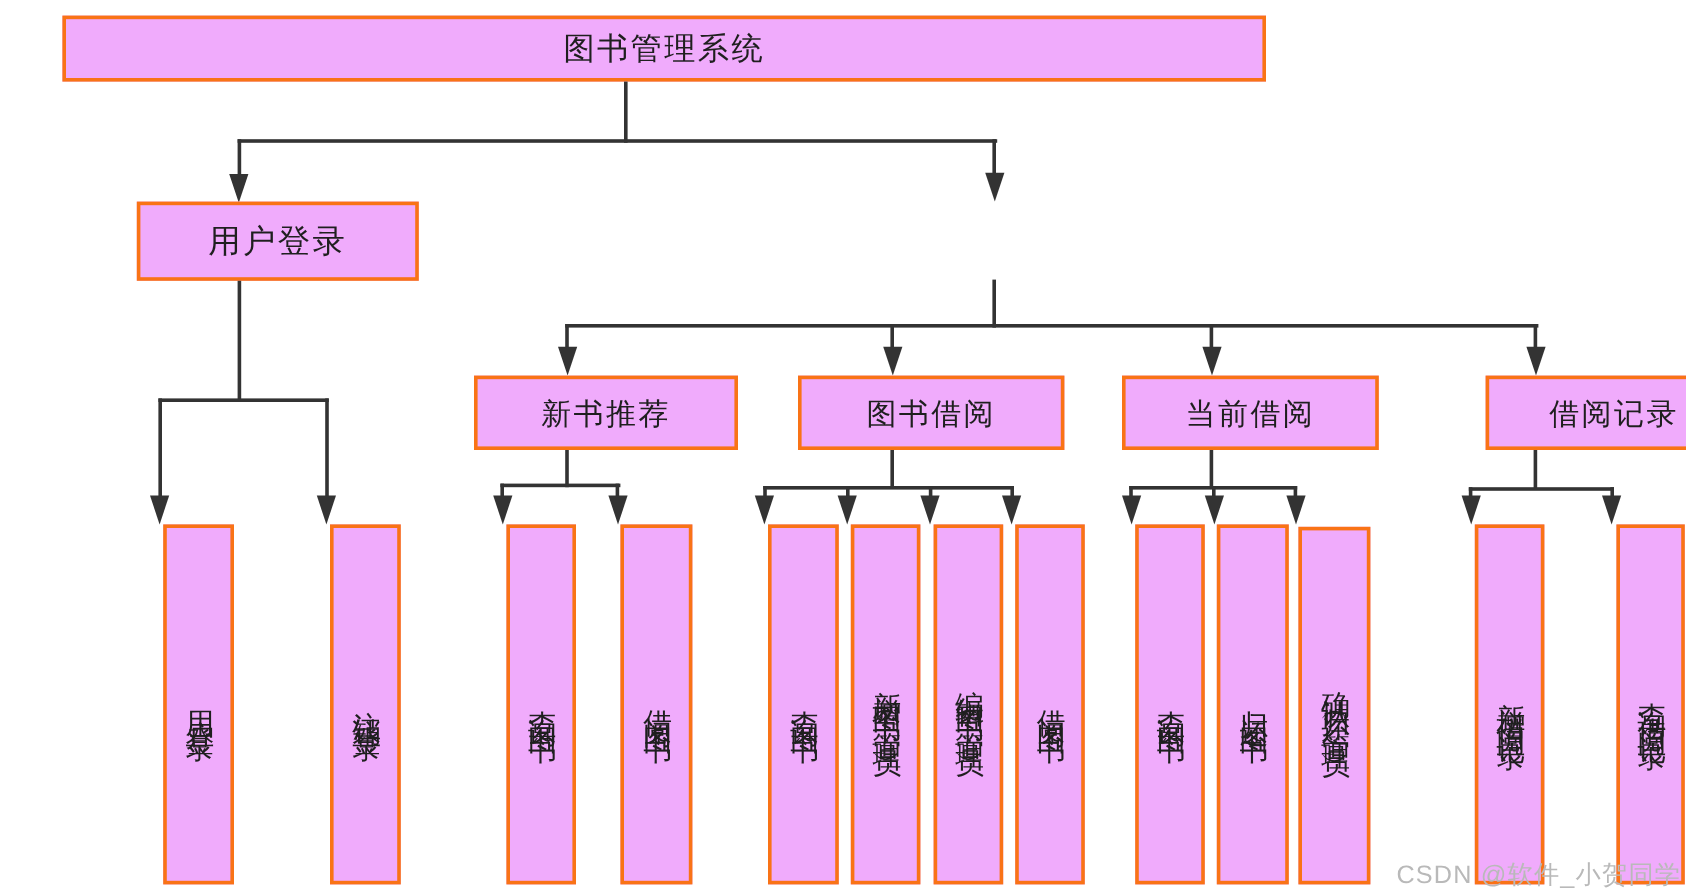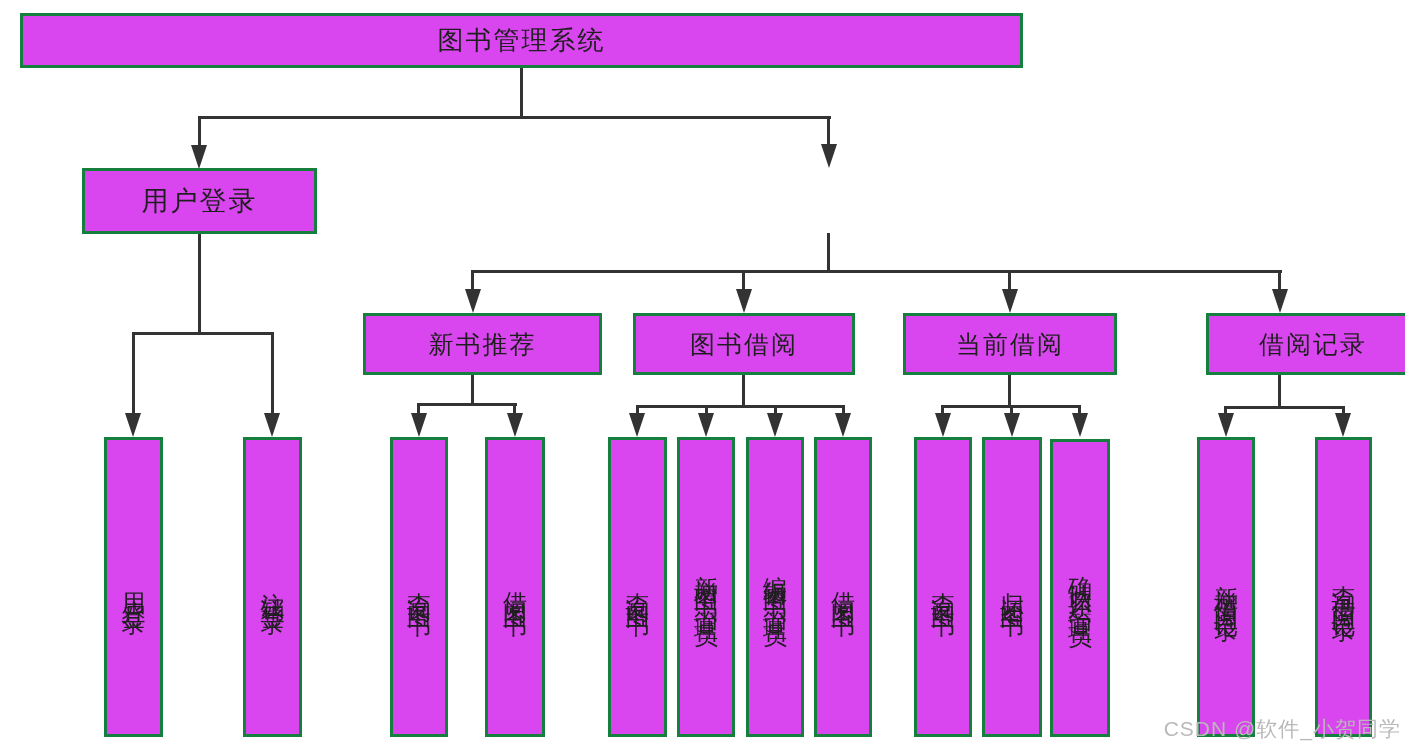--- a/index.html
+++ b/index.html
@@ -7,26 +7,27 @@
     position:relative;
     width:1405px;height:747px;
     background:#ffffff;
     font-family:"Liberation Sans","DejaVu Sans",sans-serif;
     color:#1f1f1f;
     overflow:hidden;
   }
   .box{
     position:absolute;
     box-sizing:border-box;
-    background:#d946ef;
-    border:3px solid #15803d;
+    background:#f0abfc;
+    border:3px solid #f97316;
     display:flex;
     align-items:center;
     justify-content:center;
     text-align:center;
+    margin-left:32px;
   }
   .box span{white-space:nowrap;}
   .root-box span{font-size:26px;letter-spacing:2px;}
   .l2-box  span{font-size:27px;letter-spacing:2px;}
   .l3-box  span{font-size:25px;letter-spacing:2px;}
   .leaf-box span{
     writing-mode:vertical-rl;
     text-orientation:mixed;
     font-size:24px;
     letter-spacing:7px;
@@ -79,21 +80,21 @@
   <div class="line" style="left:471px;top:270px;width:811px;height:3px"></div>
   <div class="line" style="left:471px;top:270px;width:3px;height:21px"></div>
   <div class="arrow" style="left:465px;top:289px"></div>
   <div class="line" style="left:742px;top:270px;width:3px;height:21px"></div>
   <div class="arrow" style="left:736px;top:289px"></div>
   <div class="line" style="left:1008px;top:270px;width:3px;height:21px"></div>
   <div class="arrow" style="left:1002px;top:289px"></div>
   <div class="line" style="left:1278px;top:270px;width:3px;height:21px"></div>
   <div class="arrow" style="left:1272px;top:289px"></div>
 
-  <div class="box l3-box" style="left:363px;top:313px;width:239px;height:62px">
+  <div class="box l3-box" style="left:363px;top:313px;width:220px;height:62px">
     <span>新书推荐</span>
   </div>
   <div class="box l3-box" style="left:903px;top:313px;width:214px;height:62px">
     <span>当前借阅</span>
   </div>
   <div class="box l3-box" style="left:633px;top:313px;width:222px;height:62px">
     <span>图书借阅</span>
   </div>
   <div class="box l3-box" style="left:1206px;top:313px;width:214px;height:62px">
     <span>借阅记录</span>

